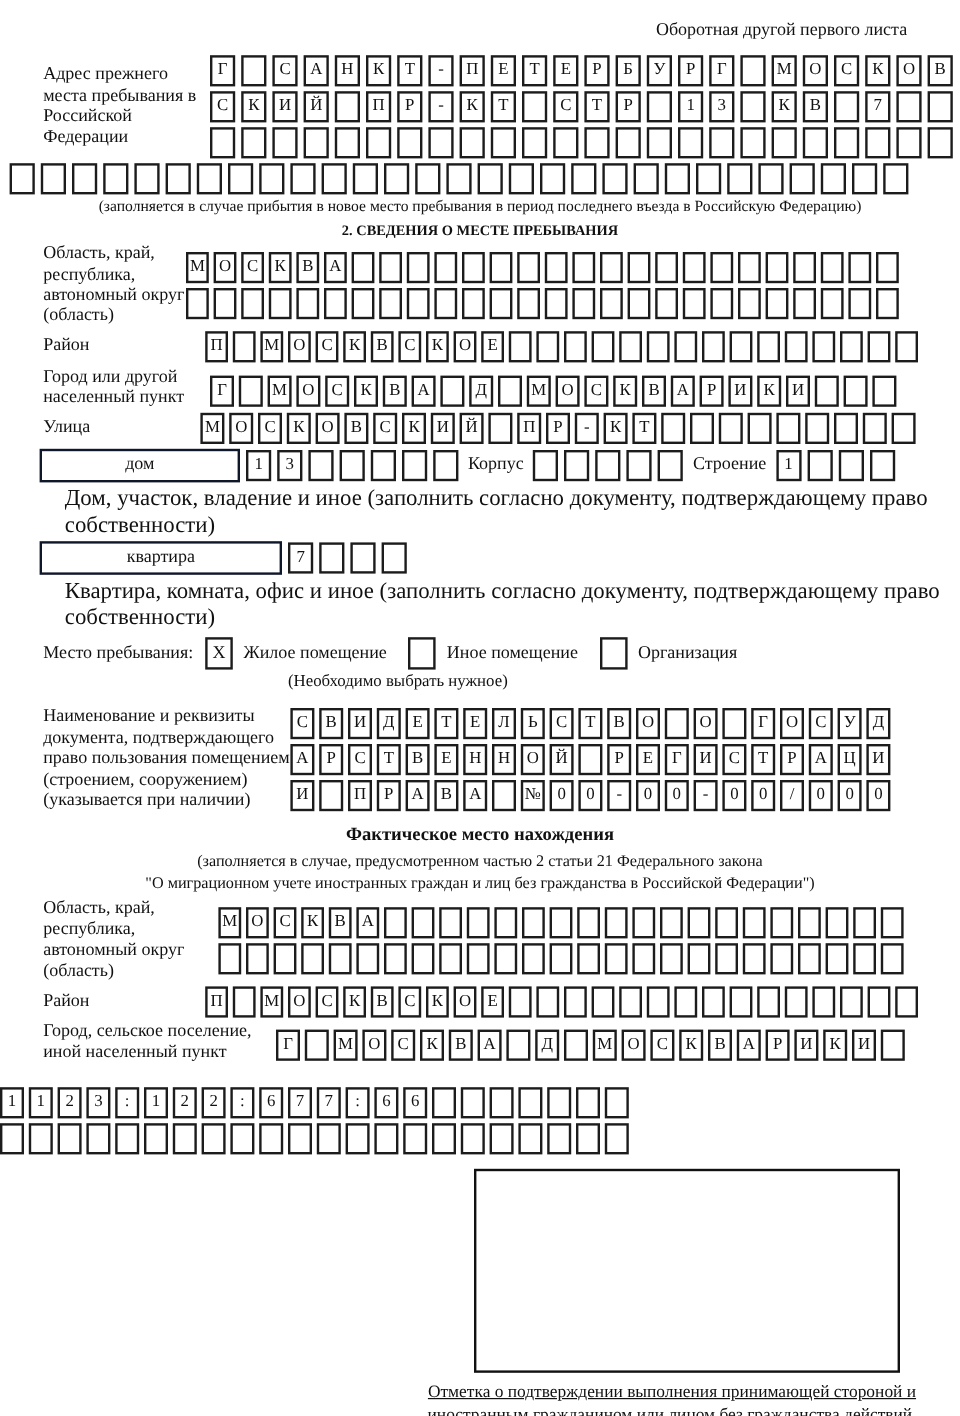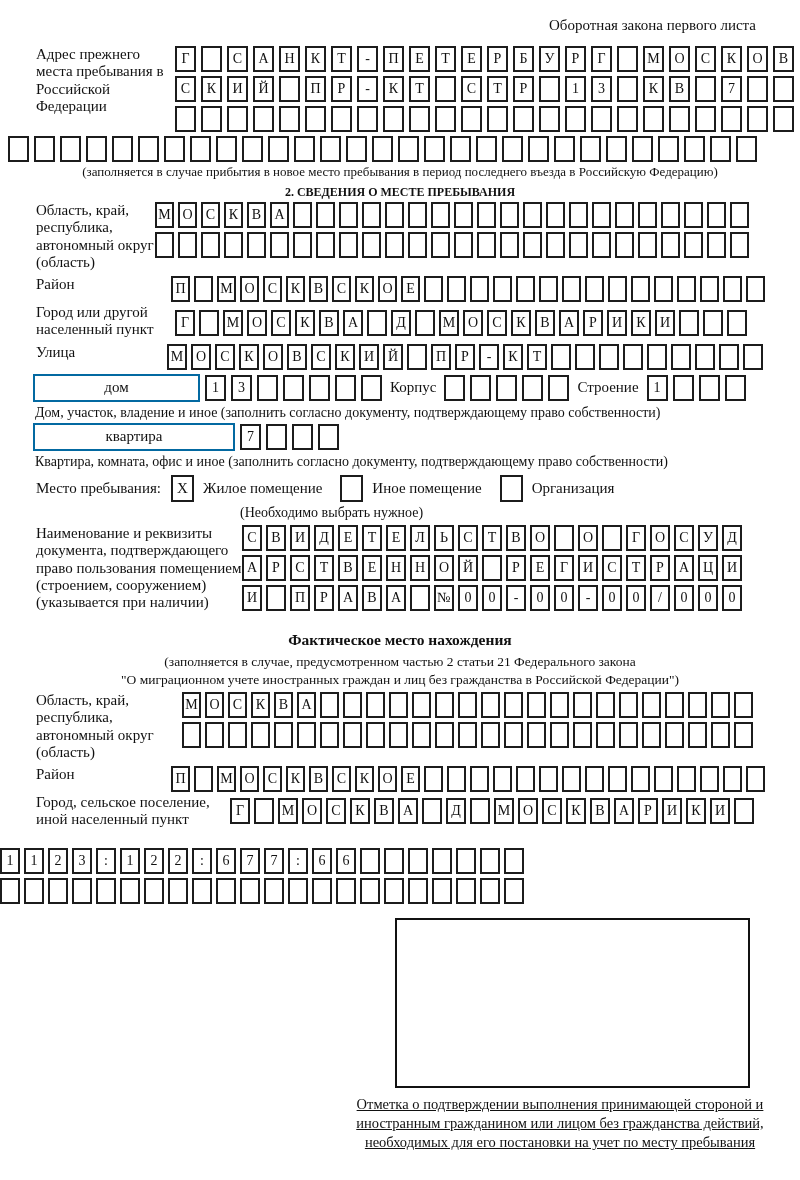--- a/index.html
+++ b/index.html
@@ -1,19 +1,19 @@
 <!DOCTYPE html>
 <html><head>
 <meta charset="utf-8">
 <style>
   html,body{margin:0;padding:0;background:#fff;}
   .page{position:relative;width:800px;height:1180px;background:#fff;color:#111;
         font-family:"Liberation Serif","DejaVu Serif",serif;font-size:15px;overflow:hidden;}
   .top-note{padding:17px 44px 0 0;text-align:right;font-size:15px;}
-  .field{display:flex;align-items:flex-start;}
+  .field{display:flex;align-items:center;}
   .flabel{flex:none;line-height:1.16;font-size:15px;}
   .rows{display:flex;flex-direction:column;gap:4px;}
   .boxrow{display:flex;gap:4px;}
   .boxrow.g5{gap:5px;}
   .cbox{flex:none;box-sizing:border-box;width:19px;height:26px;border:2px solid #1c1c1c;
         display:flex;align-items:center;justify-content:center;font-size:14px;background:#fff;}
   .w20 .cbox{width:20px;}
   .w21 .cbox{width:21px;}
   .sec1{margin-top:12px;}
   .lab-prev{width:139px;margin-left:36px;}
@@ -23,26 +23,26 @@
   .h2{margin:4px 0 2px;text-align:center;font-weight:bold;font-size:12px;}
   .lab-region{width:119px;margin-left:36px;}
   .f-region{height:72px;}
   .f-district{margin-top:2px;margin-bottom:2px;gap:16px;}
   .lab-city{width:139px;margin-left:36px;}
   .f-city{height:38px;margin-bottom:0;}
   .f-city .boxrow{margin-top:6px;}
   .lab-street{width:119px;margin-left:36px;}
   .f-street{margin-top:2px;margin-bottom:4px;gap:12px;}
   .hrow{display:flex;align-items:center;margin-left:33px;}
-  .bigcell{flex:none;box-sizing:border-box;height:28px;border:2px solid #0369a1;
+  .bigcell{flex:none;box-sizing:border-box;height:28px;border:2px solid #0f172a;
            display:flex;align-items:center;justify-content:center;font-size:15px;}
   .cell-dom{width:167px;margin-right:5px;}
   .cell-kvart{width:202px;margin-right:5px;}
   .inline-label{flex:none;padding:0 8px;font-size:15px;}
-  .cap-left{margin:3px 0 1px 35px;font-size:14px;}
+  .cap-left{margin:3px 0 1px 54px;font-size:19px;}
   .f-kvart{margin-top:2px;margin-bottom:2px;}
   .stay-row{display:flex;align-items:center;margin:5px 0 0 36px;}
   .checkbox{flex:none;box-sizing:border-box;width:23px;height:27px;border:2px solid #1c1c1c;
             display:flex;align-items:center;justify-content:center;font-size:15px;}
   .stay-row .lbl{padding-right:10px;}
   .stay-row .opt-lbl{padding:0 18px 0 9px;}
   .cap-stay{margin:3px 0 0 240px;font-size:14px;}
   .f-doc{margin-top:4px;height:104px;}
   .lab-doc{width:206px;margin-left:36px;}
   .h3{margin:2px 0 4px;text-align:center;font-weight:bold;font-size:15.5px;}
@@ -56,21 +56,21 @@
   .f-cad{height:74px;margin-top:2px;}
   .f-cad .rows{margin-top:14px;}
   .mark-box{box-sizing:border-box;margin:10px 0 0 395px;width:355px;height:170px;border:2px solid #111;background:#fff;}
   .mark-caption{width:460px;margin:7px 0 0 330px;text-align:center;font-size:14.5px;line-height:1.32;text-decoration:underline;}
 </style>
 </head>
 <body>
 
 <div class="page">
 
-  <div class="top-note">Оборотная закона первого листа</div>
+  <div class="top-note">Оборотная другой первого листа</div>
 
   <div class="field sec1">
     <div class="flabel lab-prev">Адрес прежнего места пребывания в Российской Федерации</div>
     <div class="rows">
       <div class="boxrow w21 g5">
           <span class="cbox">Г</span>
           <span class="cbox"></span>
           <span class="cbox">С</span>
           <span class="cbox">А</span>
           <span class="cbox">Н</span>

